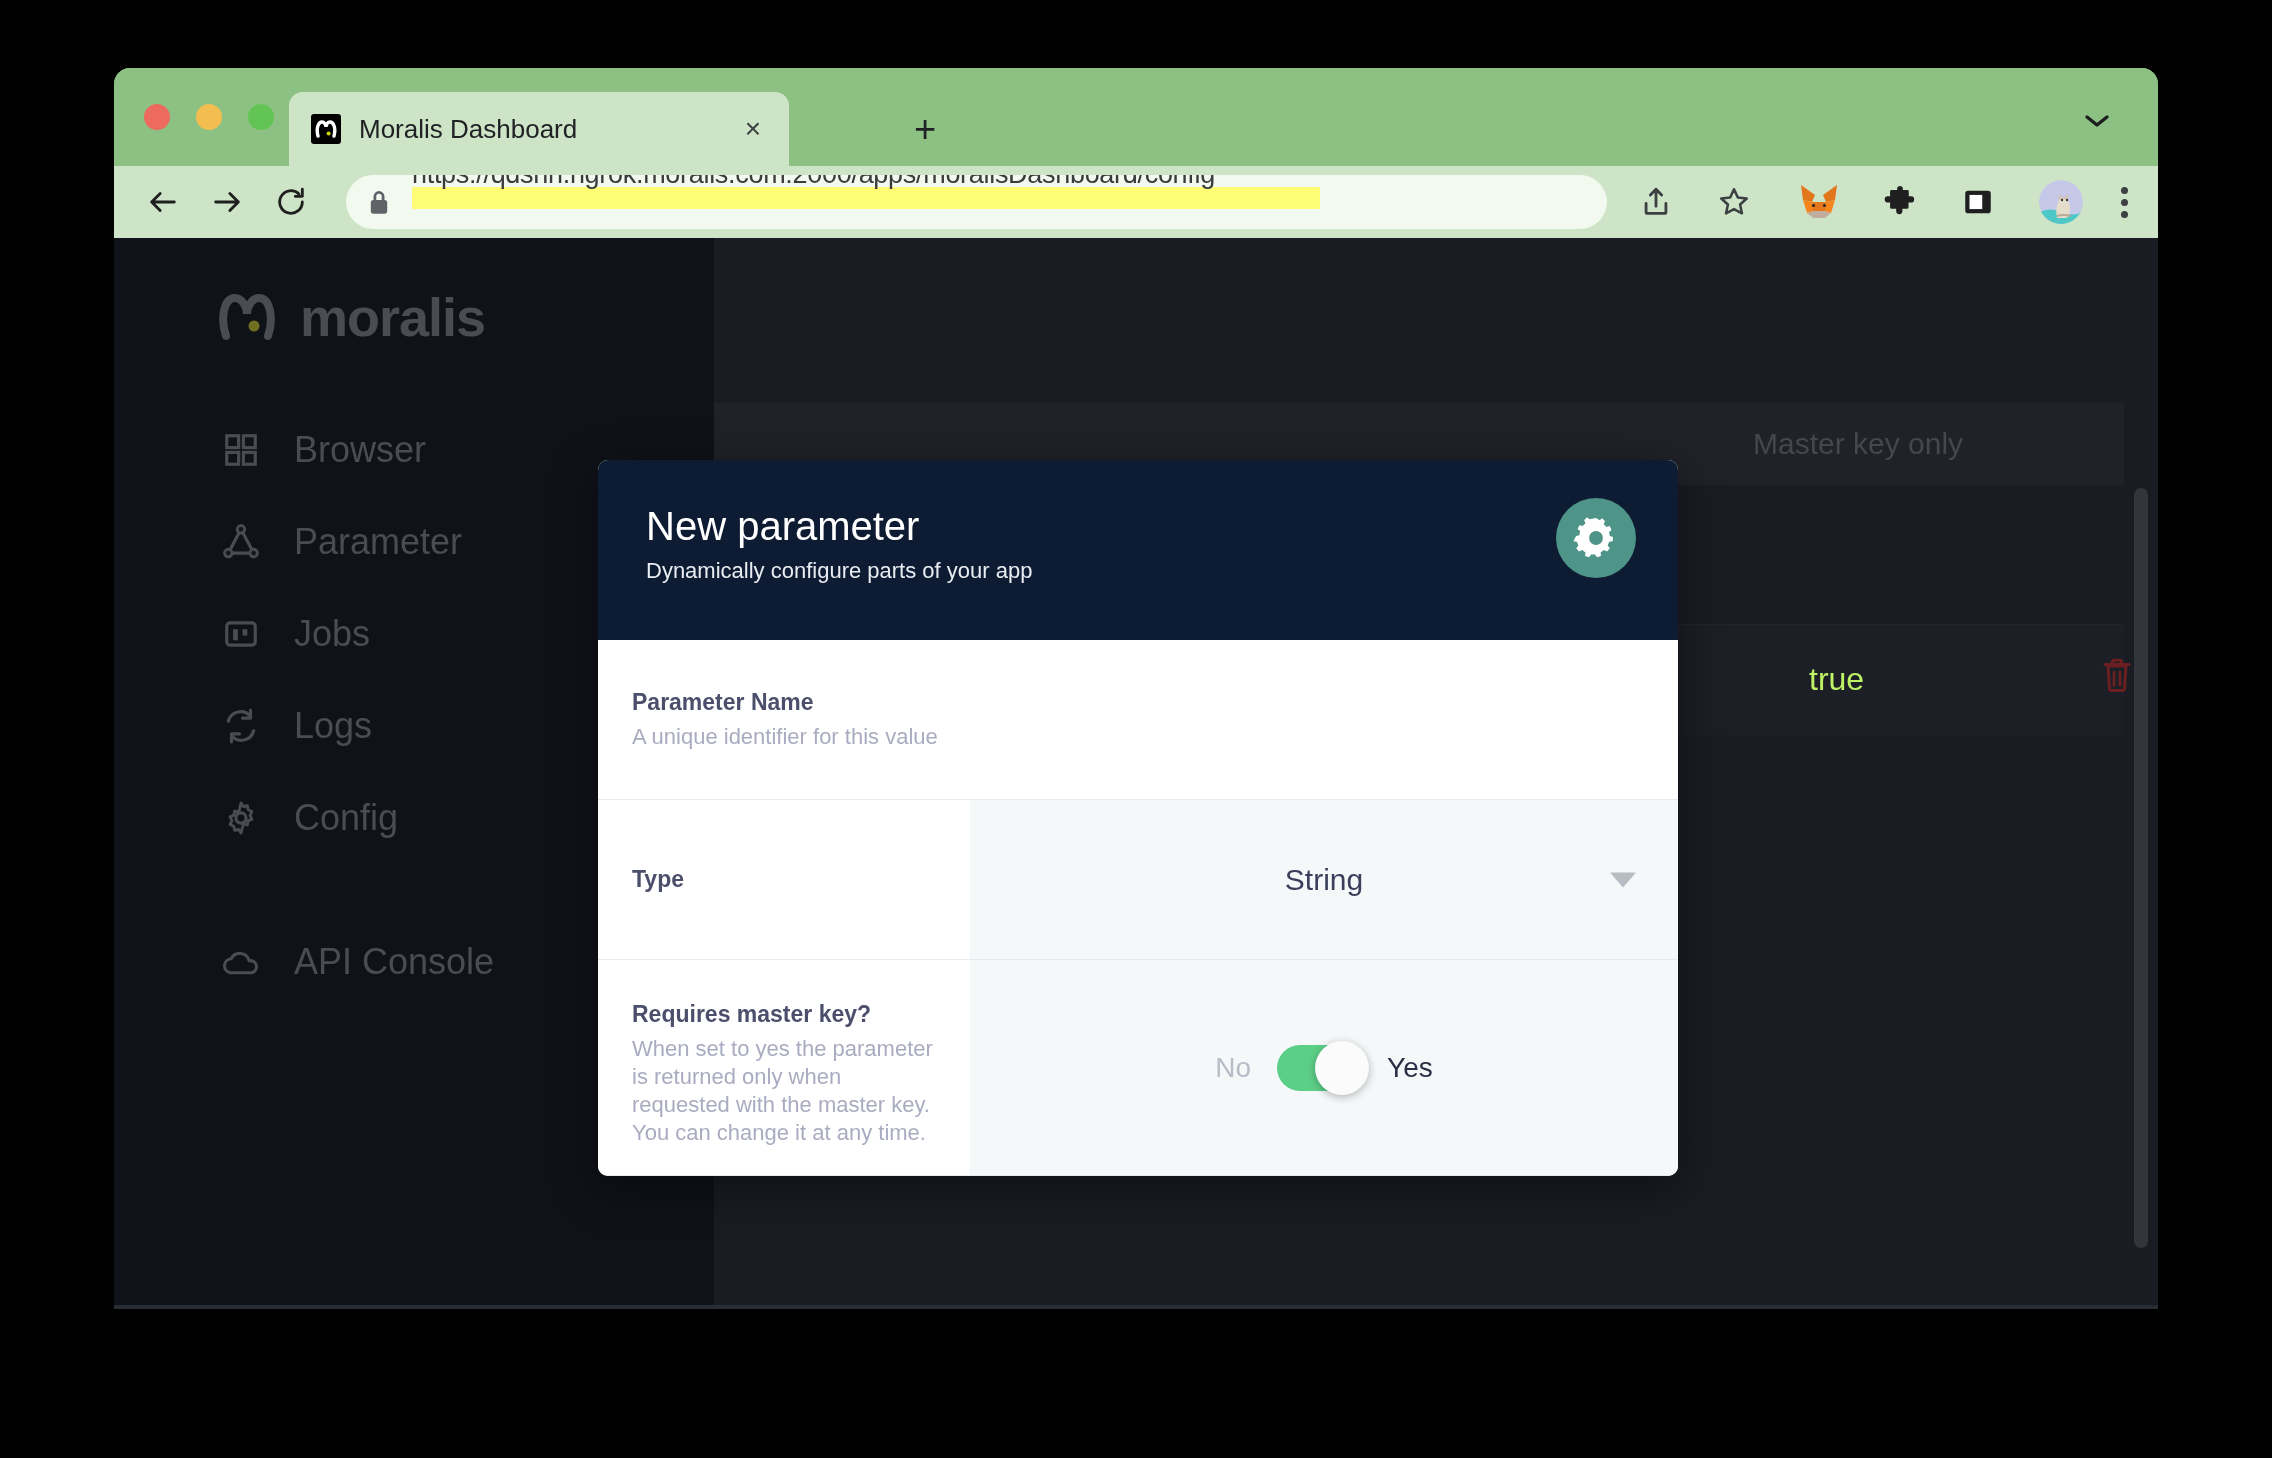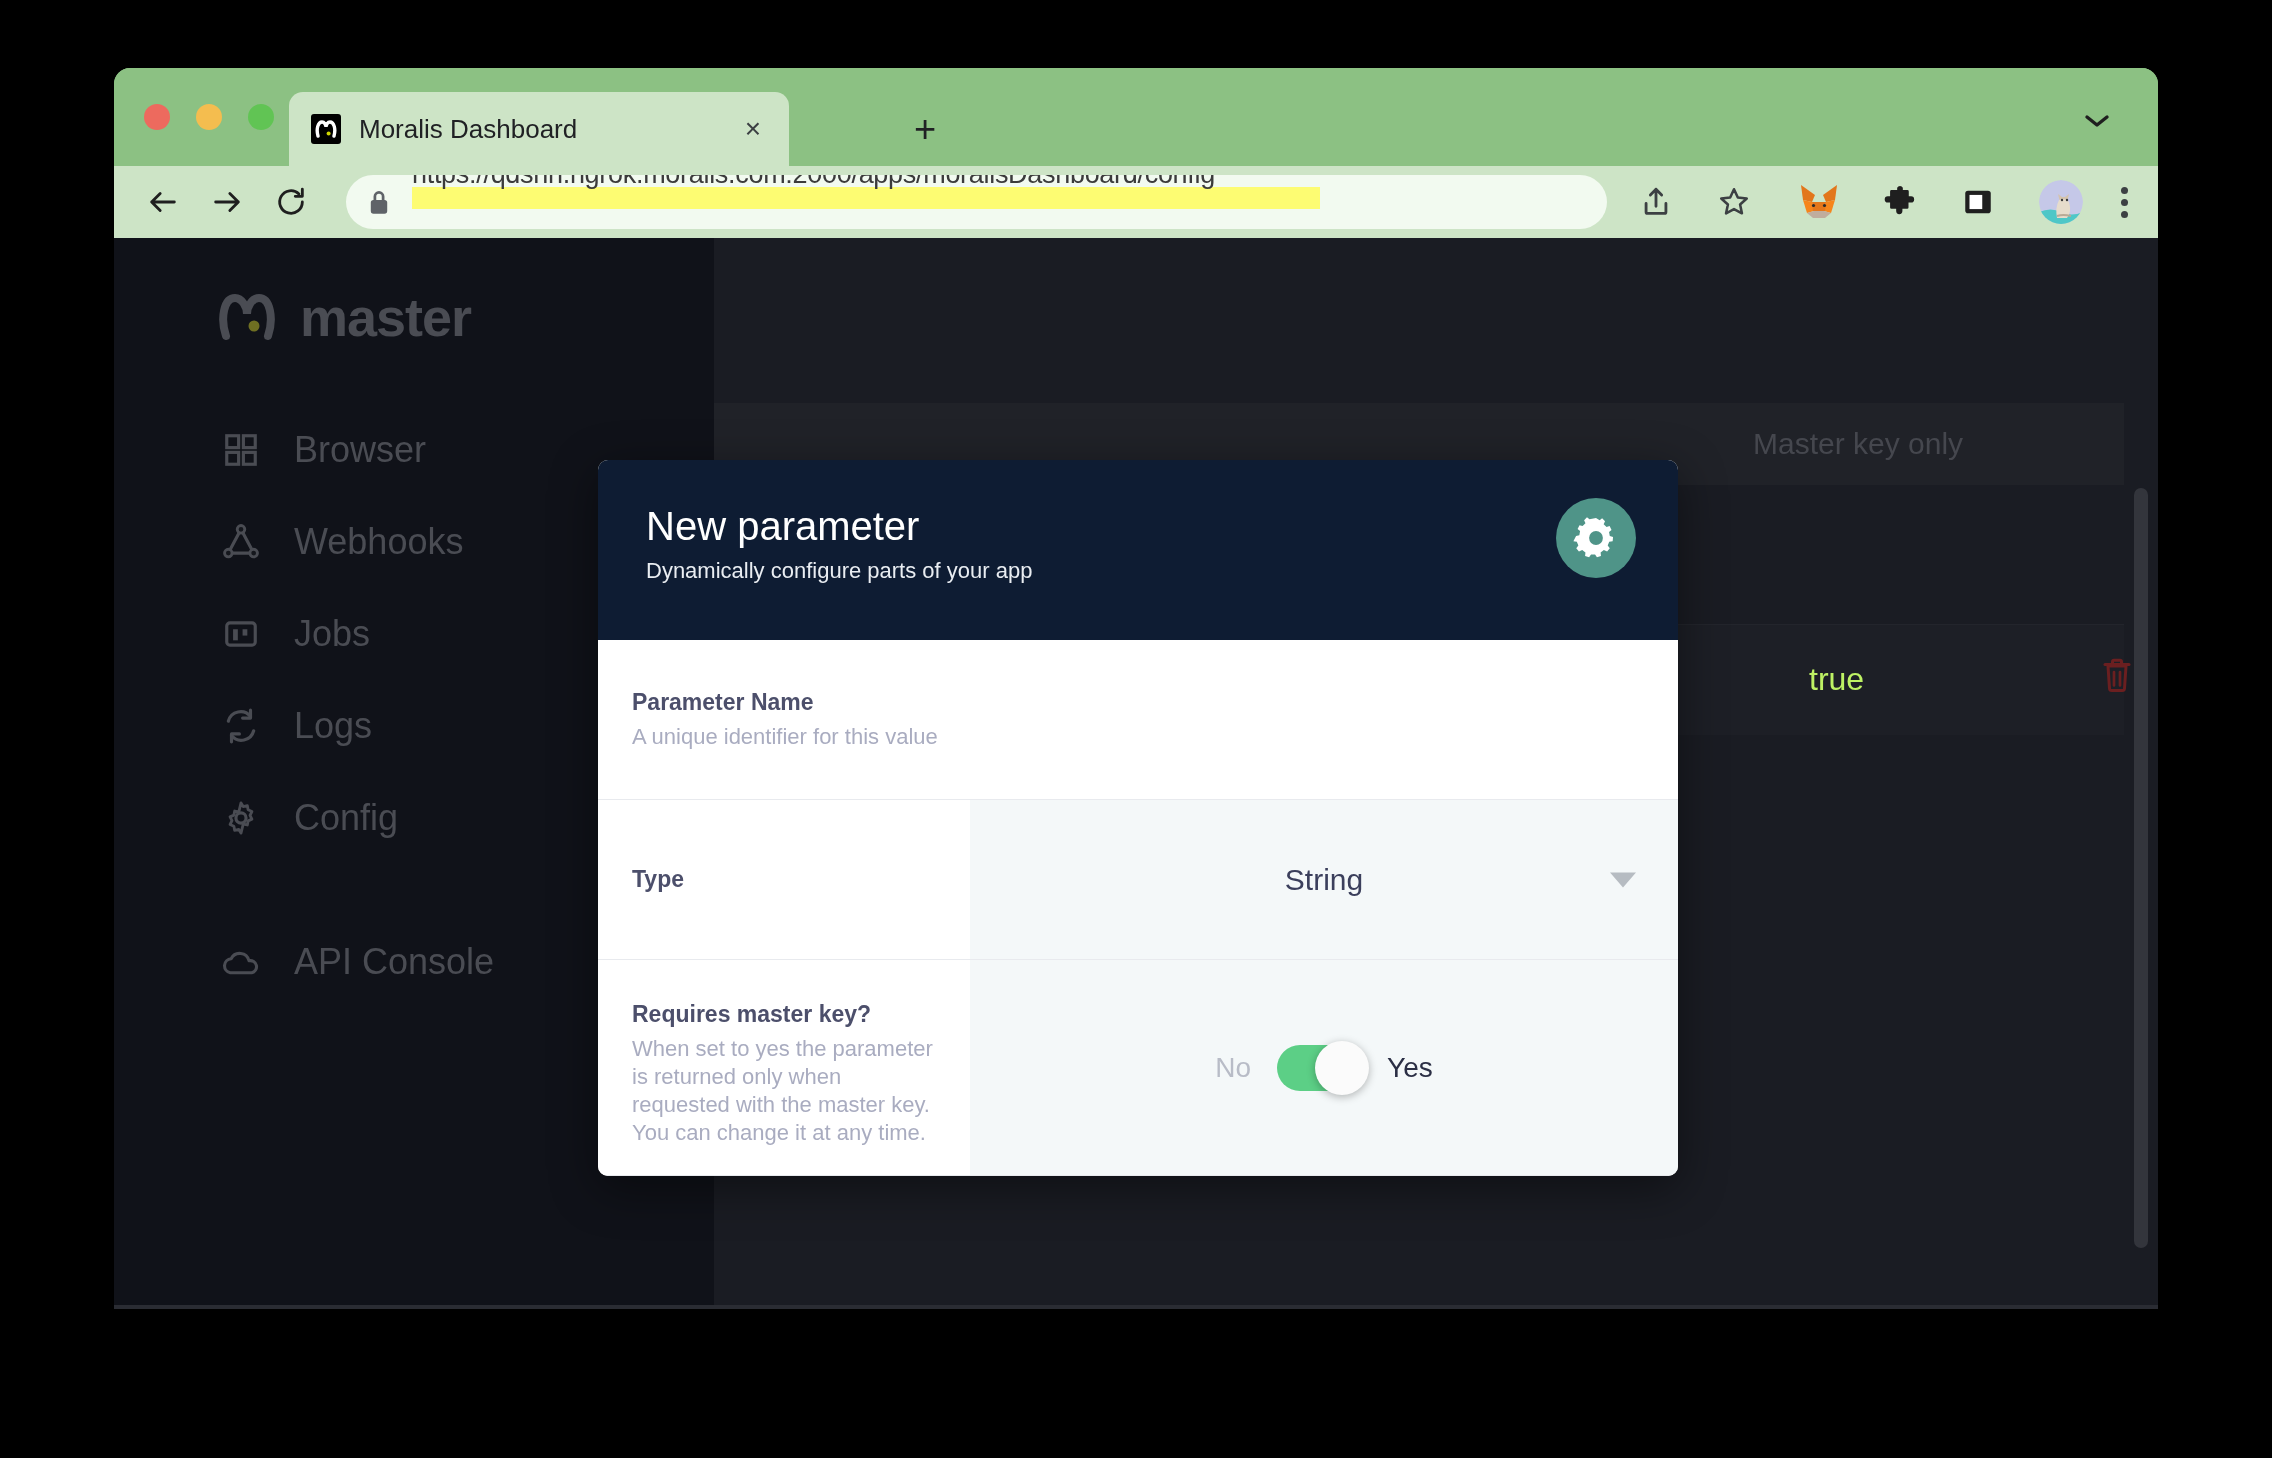--- a/index.html
+++ b/index.html
@@ -425,21 +425,21 @@
   </div>
 
   <div class="viewport">
 
     <div class="app-sidebar">
       <div class="brand">
         <svg width="62" height="50" viewBox="0 0 62 50">
           <path d="M8 44 C2 26 6 6 17 6 C24 6 29 15 29 22 C29 15 34 6 41 6 C52 6 56 26 50 44" stroke="#4a4c53" stroke-width="8" fill="none" stroke-linecap="round"></path>
           <circle cx="36" cy="34" r="5.5" fill="#6f6f22"></circle>
         </svg>
-        <span class="brand-word">master</span>
+        <span class="brand-word">moralis</span>
       </div>
 
       <div class="nav-list">
         <div class="nav-item">
           <span class="ni-icon">
             <svg width="38" height="38" viewBox="0 0 24 24">
               <rect x="3" y="3" width="7.5" height="7.5" stroke="#4a4c53" stroke-width="2" fill="none"></rect>
               <rect x="13.5" y="3" width="7.5" height="7.5" stroke="#4a4c53" stroke-width="2" fill="none"></rect>
               <rect x="3" y="13.5" width="7.5" height="7.5" stroke="#4a4c53" stroke-width="2" fill="none"></rect>
               <rect x="13.5" y="13.5" width="7.5" height="7.5" stroke="#4a4c53" stroke-width="2" fill="none"></rect>
@@ -450,21 +450,21 @@
 
         <div class="nav-item">
           <span class="ni-icon">
             <svg width="38" height="38" viewBox="0 0 24 24">
               <path d="M12 4 L20 19 L4 19 Z" stroke="#4a4c53" stroke-width="2" fill="none" stroke-linejoin="round"></path>
               <circle cx="12" cy="4" r="2.4" fill="#15171d" stroke="#4a4c53" stroke-width="1.8"></circle>
               <circle cx="4" cy="19" r="2.4" fill="#15171d" stroke="#4a4c53" stroke-width="1.8"></circle>
               <circle cx="20" cy="19" r="2.4" fill="#15171d" stroke="#4a4c53" stroke-width="1.8"></circle>
             </svg>
           </span>
-          <span class="ni-label">Webhooks</span>
+          <span class="ni-label">Parameter</span>
         </div>
 
         <div class="nav-item">
           <span class="ni-icon">
             <svg width="38" height="38" viewBox="0 0 24 24">
               <rect x="3" y="5" width="18" height="14" rx="2" stroke="#4a4c53" stroke-width="2" fill="none"></rect>
               <rect x="7" y="9" width="3" height="7" fill="#4a4c53"></rect>
               <rect x="13" y="9" width="3" height="4" fill="#4a4c53"></rect>
             </svg>
           </span>

